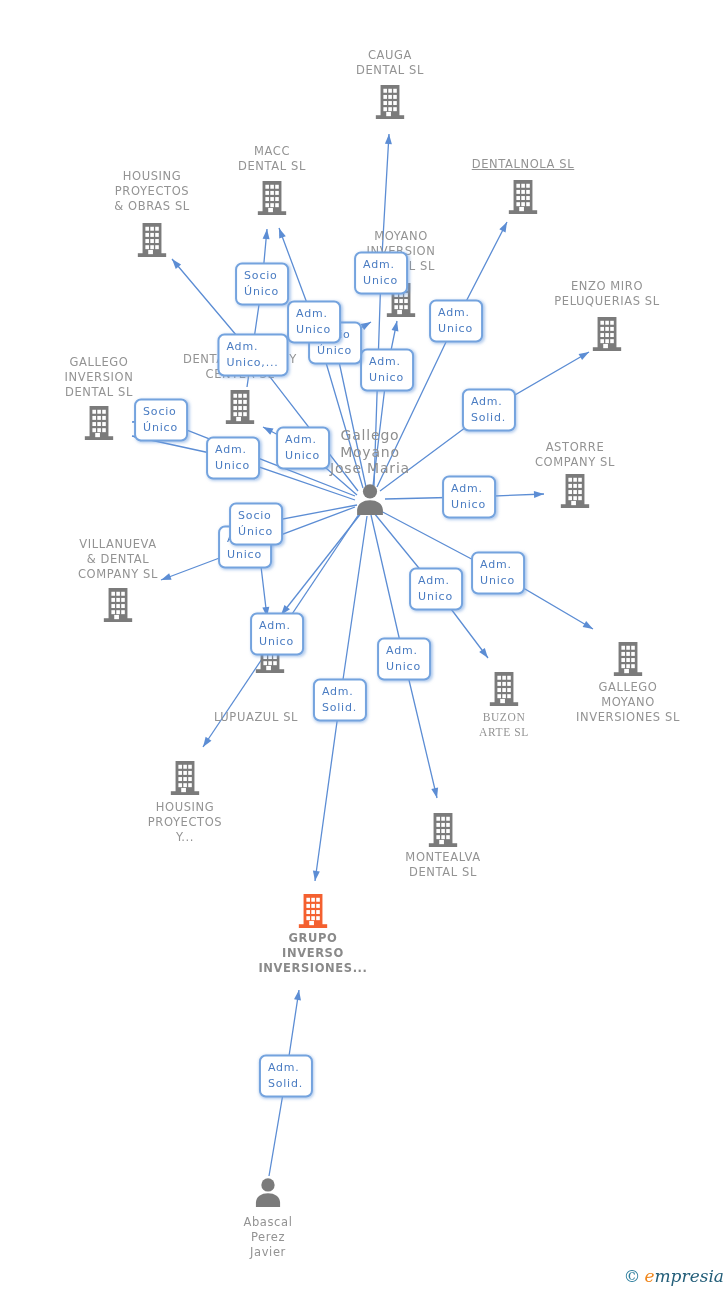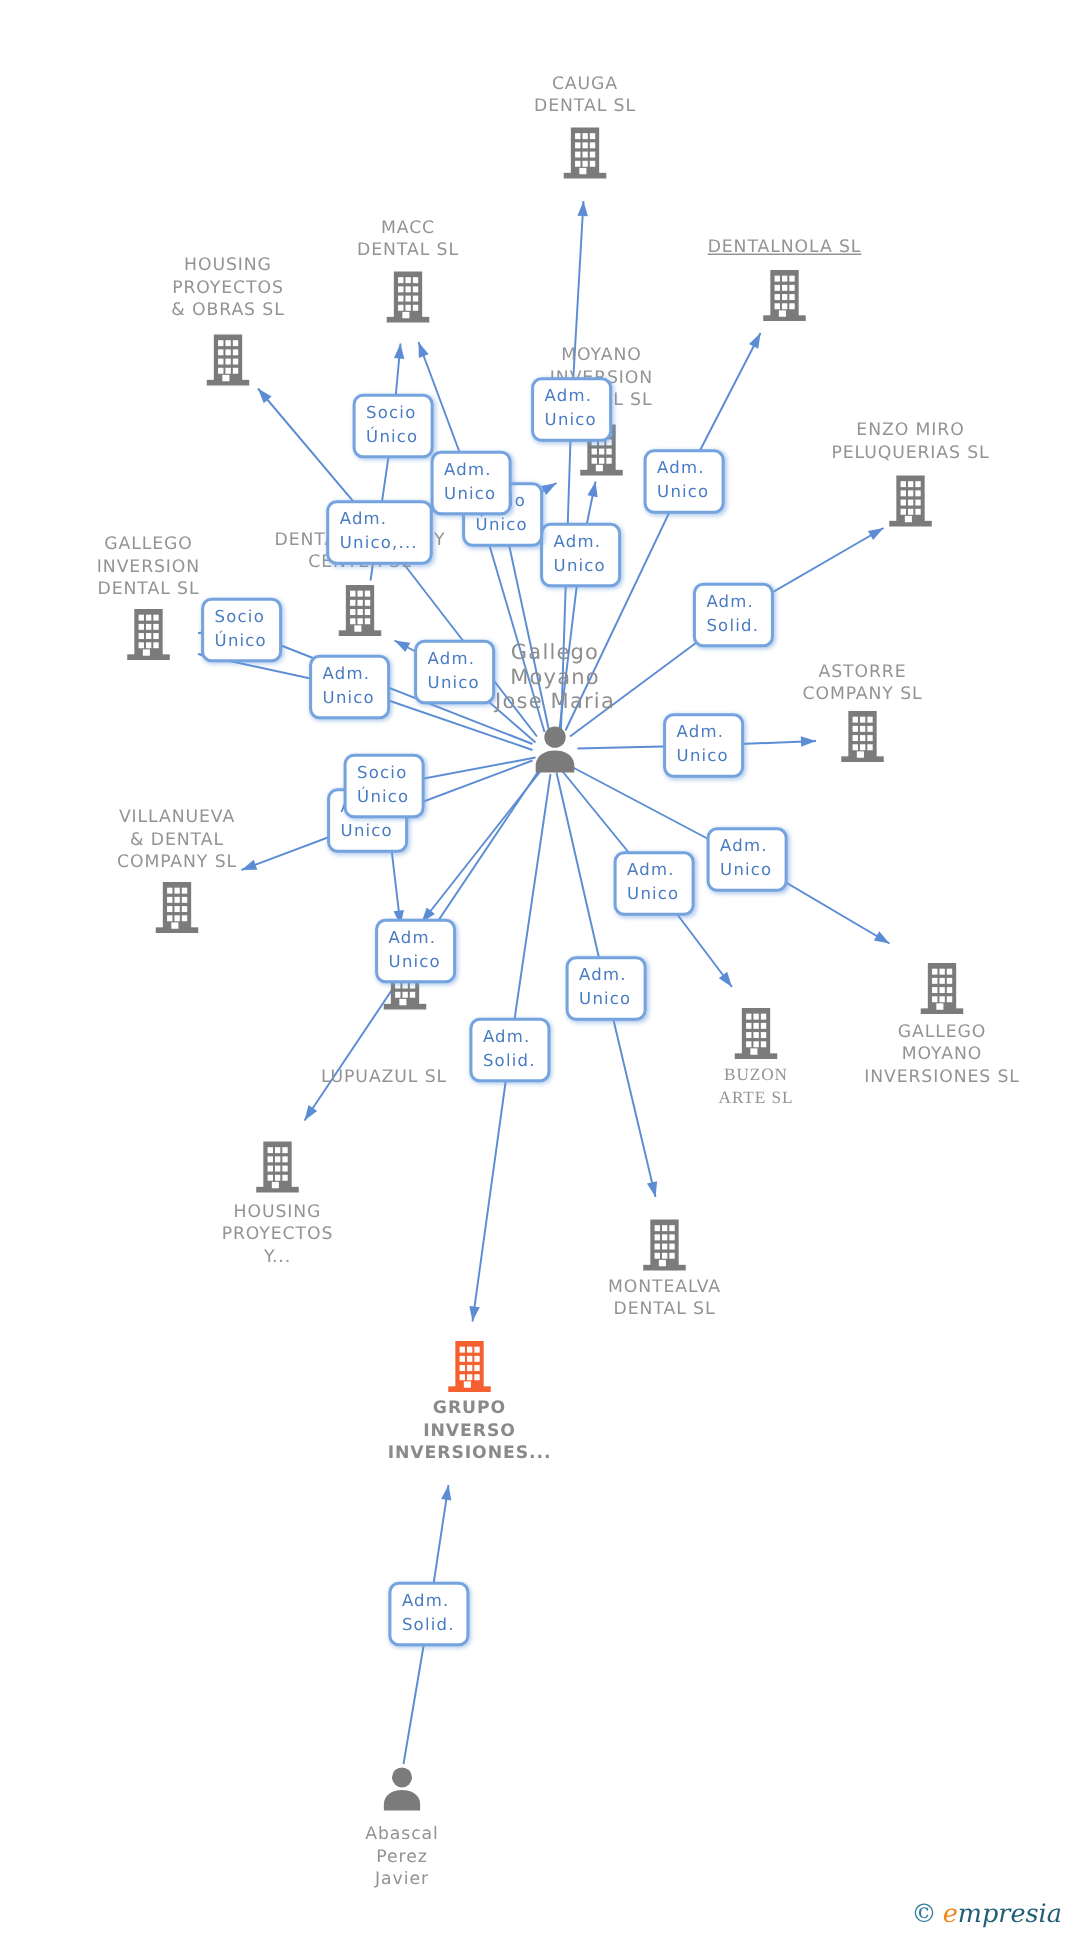--- a/index.html
+++ b/index.html
@@ -40,21 +40,21 @@
     padding:3px 8px 4px 7px;
     color:#4a7cc2;
     font-size:11px;
     line-height:16px;
     letter-spacing:0.8px;
     white-space:nowrap;
     text-align:left;
   }
   .edge-label div{pointer-events:none;}
   #watermark{
-    position:absolute;right:20px;bottom:4px;z-index:4;
+    position:absolute;right:4px;bottom:4px;z-index:4;
     font-family:"DejaVu Serif","Liberation Serif",serif;
     font-size:17px;
     font-style:italic;
     white-space:nowrap;
     margin-left:18px;
   }
   #watermark .c{color:#2e7f9e;font-style:normal;margin-right:4px;}
   #watermark .e{color:#f08519;}
   #watermark .rest{color:#235e79;}
 </style>

